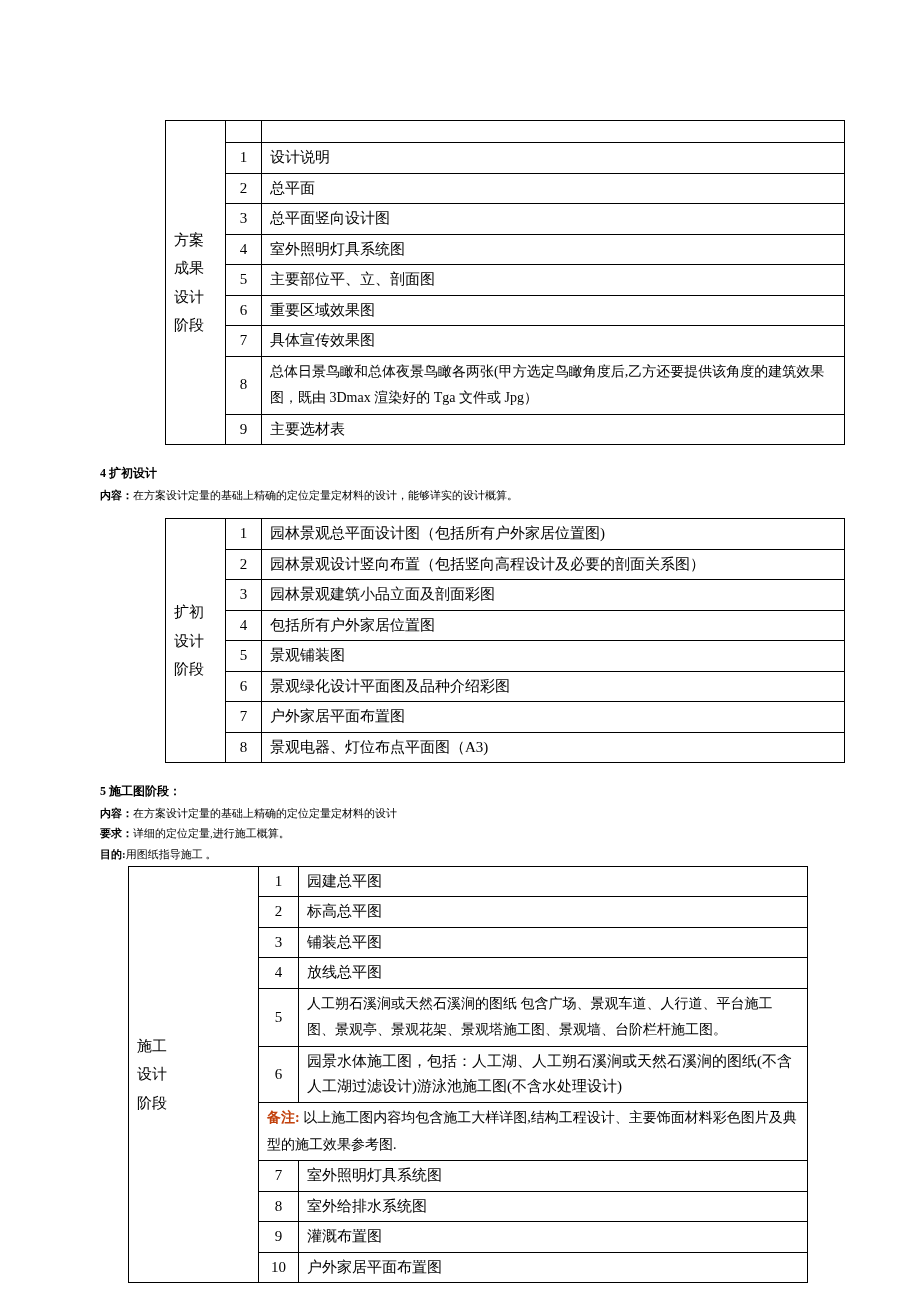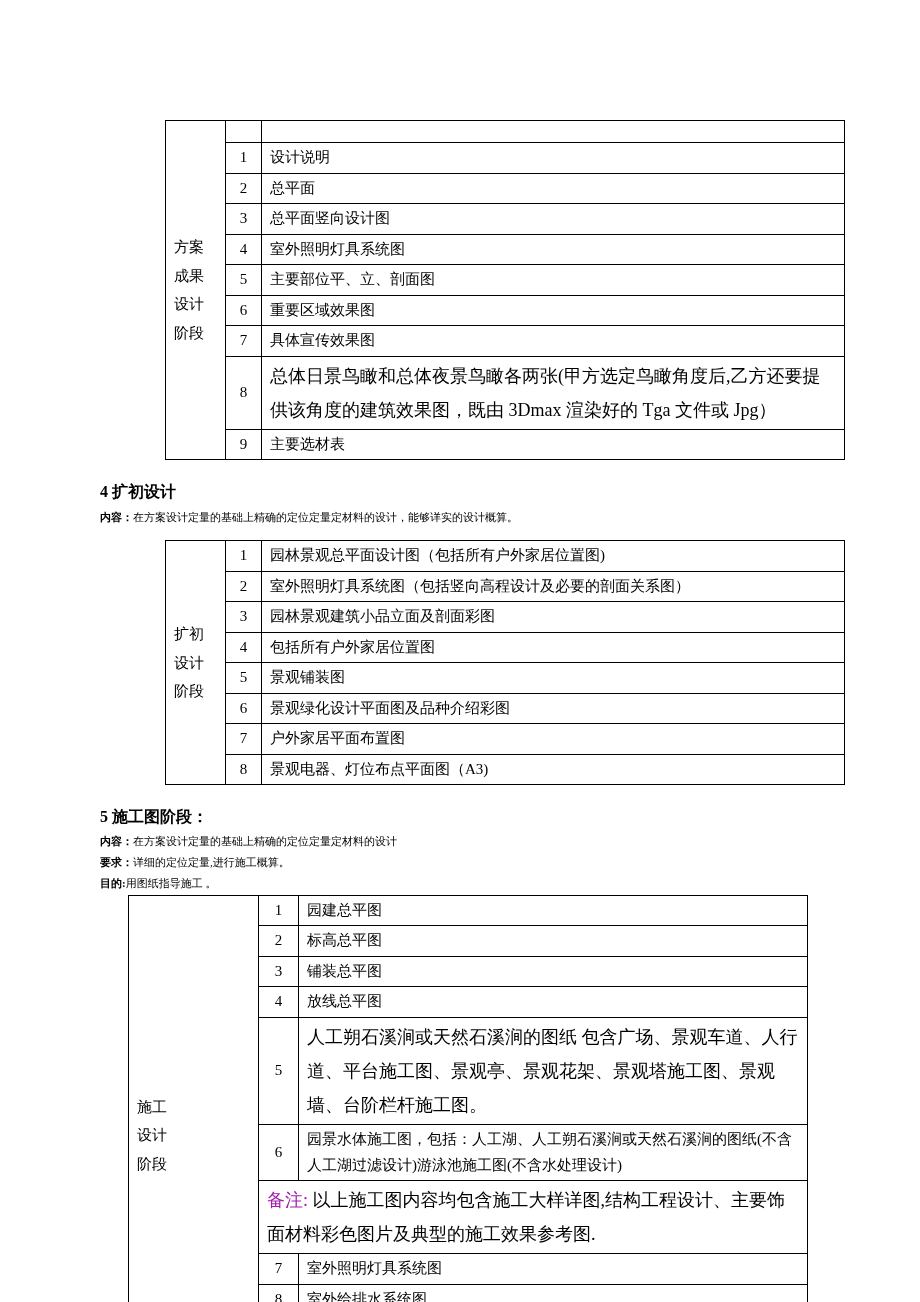--- a/index.html
+++ b/index.html
@@ -33,34 +33,34 @@
       padding: 4px 8px;
       line-height: 1.9;
     }
     .t3 td.stage-col { width: 130px; }
     td.num-col {
       width: 36px;
       text-align: center;
     }
     .t3 td.num-col { width: 40px; }
     td.content-col { }
-    td.small { font-size: 18px; line-height: 1.9; }
+    td.small { font-size: 14px; line-height: 1.9; }
     .sec-head {
       font-weight: bold;
       margin-top: 4px;
       margin-bottom: 2px;
-      font-size: 16px;
+      font-size: 12px;
     }
     .para {
       margin-bottom: 14px;
       font-size: 11px;
     }
     .para .label { font-weight: bold; }
     .tight { margin-bottom: 2px; }
-    .red { color: #a21caf; }
+    .red { color: #c2410c; font-weight: bold; }
     .spacer-row td { height: 22px; }
   </style>
 </head>
 <body>
 
 <table class="t1">
   <tbody>
       <tr class="spacer-row">
     <td class="stage-col" rowspan="10">
       <span>方案</span><br>
@@ -121,21 +121,21 @@
     <td class="stage-col" rowspan="8">
       <span>扩初</span><br>
       <span>设计</span><br>
       <span>阶段</span>
     </td>
     <td class="num-col">1</td>
         <td class="content-col">园林景观总平面设计图（包括所有户外家居位置图)</td>
   </tr>
   <tr>
         <td class="num-col">2</td>
-        <td class="content-col">室外照明灯具系统图（包括竖向高程设计及必要的剖面关系图）</td>
+        <td class="content-col">园林景观设计竖向布置（包括竖向高程设计及必要的剖面关系图）</td>
       </tr>
   <tr>
         <td class="num-col">3</td>
         <td class="content-col">园林景观建筑小品立面及剖面彩图</td>
       </tr>
   <tr>
         <td class="num-col">4</td>
         <td class="content-col">包括所有户外家居位置图</td>
       </tr>
   <tr>

